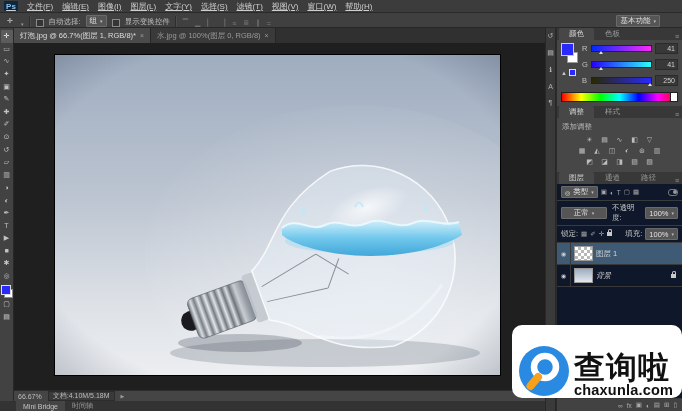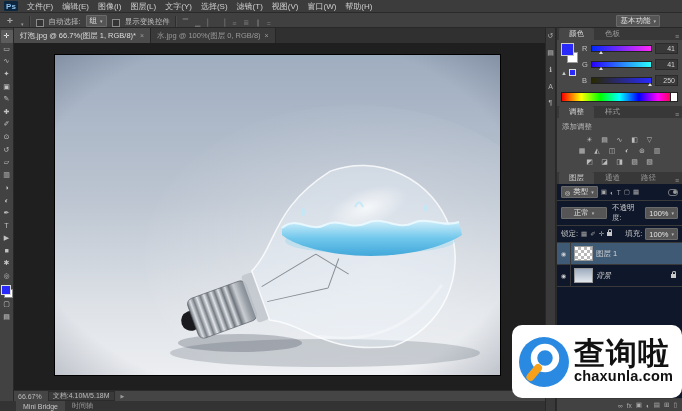--- a/index.html
+++ b/index.html
@@ -4,21 +4,21 @@
 <style>
   html,body{margin:0;padding:0}
   body{
     position:relative;width:682px;height:411px;overflow:hidden;
     background:#2b2b2b;font-family:"Liberation Sans","DejaVu Sans",sans-serif;
     -webkit-font-smoothing:antialiased;color:#c8c8c8;
   }
   
   .menubar{position:absolute;left:0;top:0;width:682px;height:13px;background:#3c3c3c;
     border-bottom:1px solid #2a2a2a;display:flex;align-items:center;gap:9px;
-    padding-left:4px;font-size:8px;color:#cfcfcf;box-sizing:border-box;}
+    padding-left:4px;font-size:8px;color:#cfcfcf;box-sizing:border-box;text-decoration:underline;}
   .ps-logo{width:14px;height:10px;background:#0d2740;color:#8fc1ea;font-size:8px;
     font-weight:bold;display:flex;align-items:center;justify-content:center;border-radius:1px;}
   .menu-item{white-space:nowrap;cursor:default;}
   .optionsbar{position:absolute;left:0;top:13px;width:682px;height:15px;background:#404040;
     border-bottom:1px solid #282828;display:flex;align-items:flex-end;gap:5px;
     padding:0 4px;font-size:7.5px;color:#bdbdbd;box-sizing:border-box;}
   .opt-sep{width:1px;height:11px;background:#2e2e2e;border-right:1px solid #4c4c4c;}
   .checkbox{width:6px;height:6px;border:1px solid #8a8a8a;background:#353535;display:inline-block;}
   .ddl{background:#555;border:1px solid #6a6a6a;color:#e0e0e0;padding:0 3px;height:10px;
     display:inline-flex;align-items:center;gap:3px;border-radius:1px;font-size:7.5px;}
@@ -113,21 +113,21 @@
   .statusbar{position:absolute;left:14px;top:390px;width:531px;height:11px;background:#454545;
     display:flex;align-items:center;gap:6px;font-size:7px;color:#bdbdbd;padding-left:4px;box-sizing:border-box;
     border-top:1px solid #2c2c2c;}
   .inset{background:#3a3a3a;border:1px solid #2c2c2c;padding:0 4px;height:8px;display:flex;align-items:center;}
   .bottombar{position:absolute;left:0;top:401px;width:545px;height:10px;background:#333;
     display:flex;align-items:stretch;font-size:7px;color:#9d9d9d;}
   .btab{display:flex;align-items:center;padding:0 7px;}
   .btab.active{background:#454545;color:#c5c5c5;}
   
   .watermark{position:absolute;right:0;bottom:13px;width:170px;height:73px;background:#fff;
-    border-radius:10px;z-index:50;display:flex;align-items:center;padding-left:5px;box-sizing:border-box;}
+    border-radius:10px;z-index:50;display:flex;align-items:flex-end;padding-left:5px;box-sizing:border-box;}
   .wm-text{display:flex;flex-direction:column;margin-left:3px;}
   .wm-title{font-family:"Liberation Serif","DejaVu Serif",serif;font-size:31px;line-height:30px;
     color:#111;font-weight:600;letter-spacing:1px;white-space:nowrap;}
   .wm-url{font-size:14.5px;color:#111;font-weight:600;line-height:15px;letter-spacing:0.2px;}
 </style>
 </head>
 <body>
 
 <div class="menubar">
   <div class="ps-logo">Ps</div>

